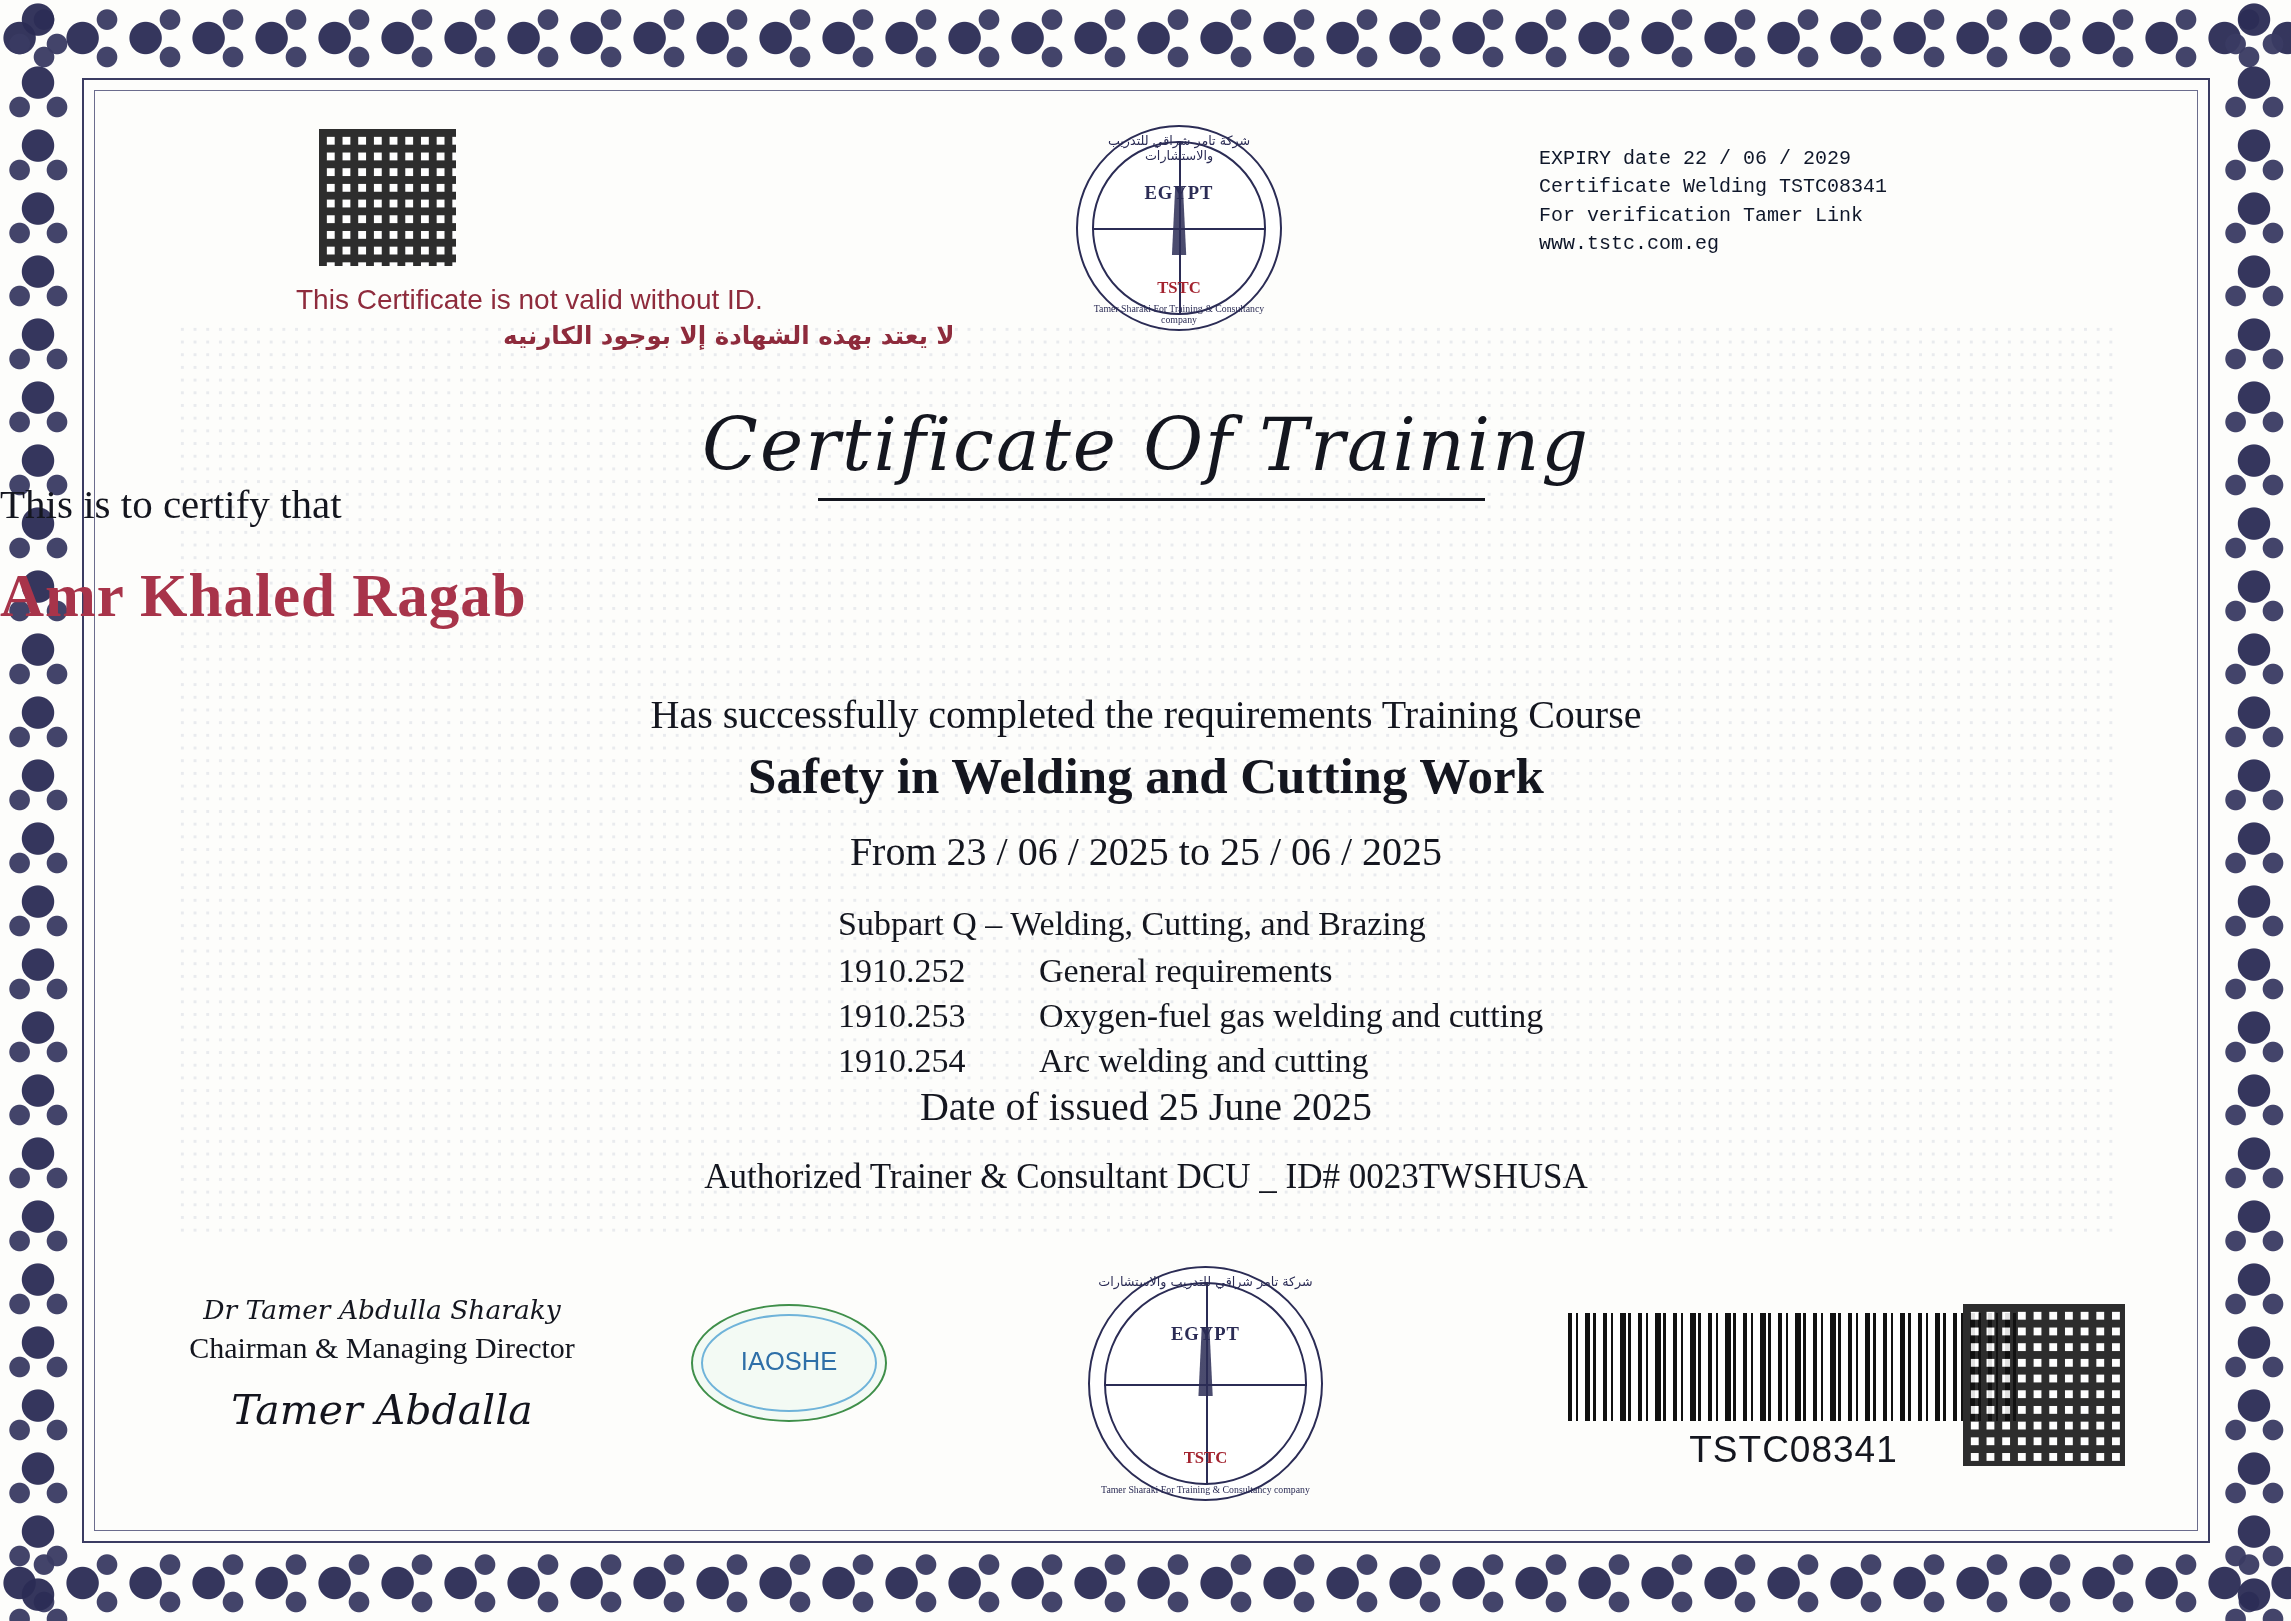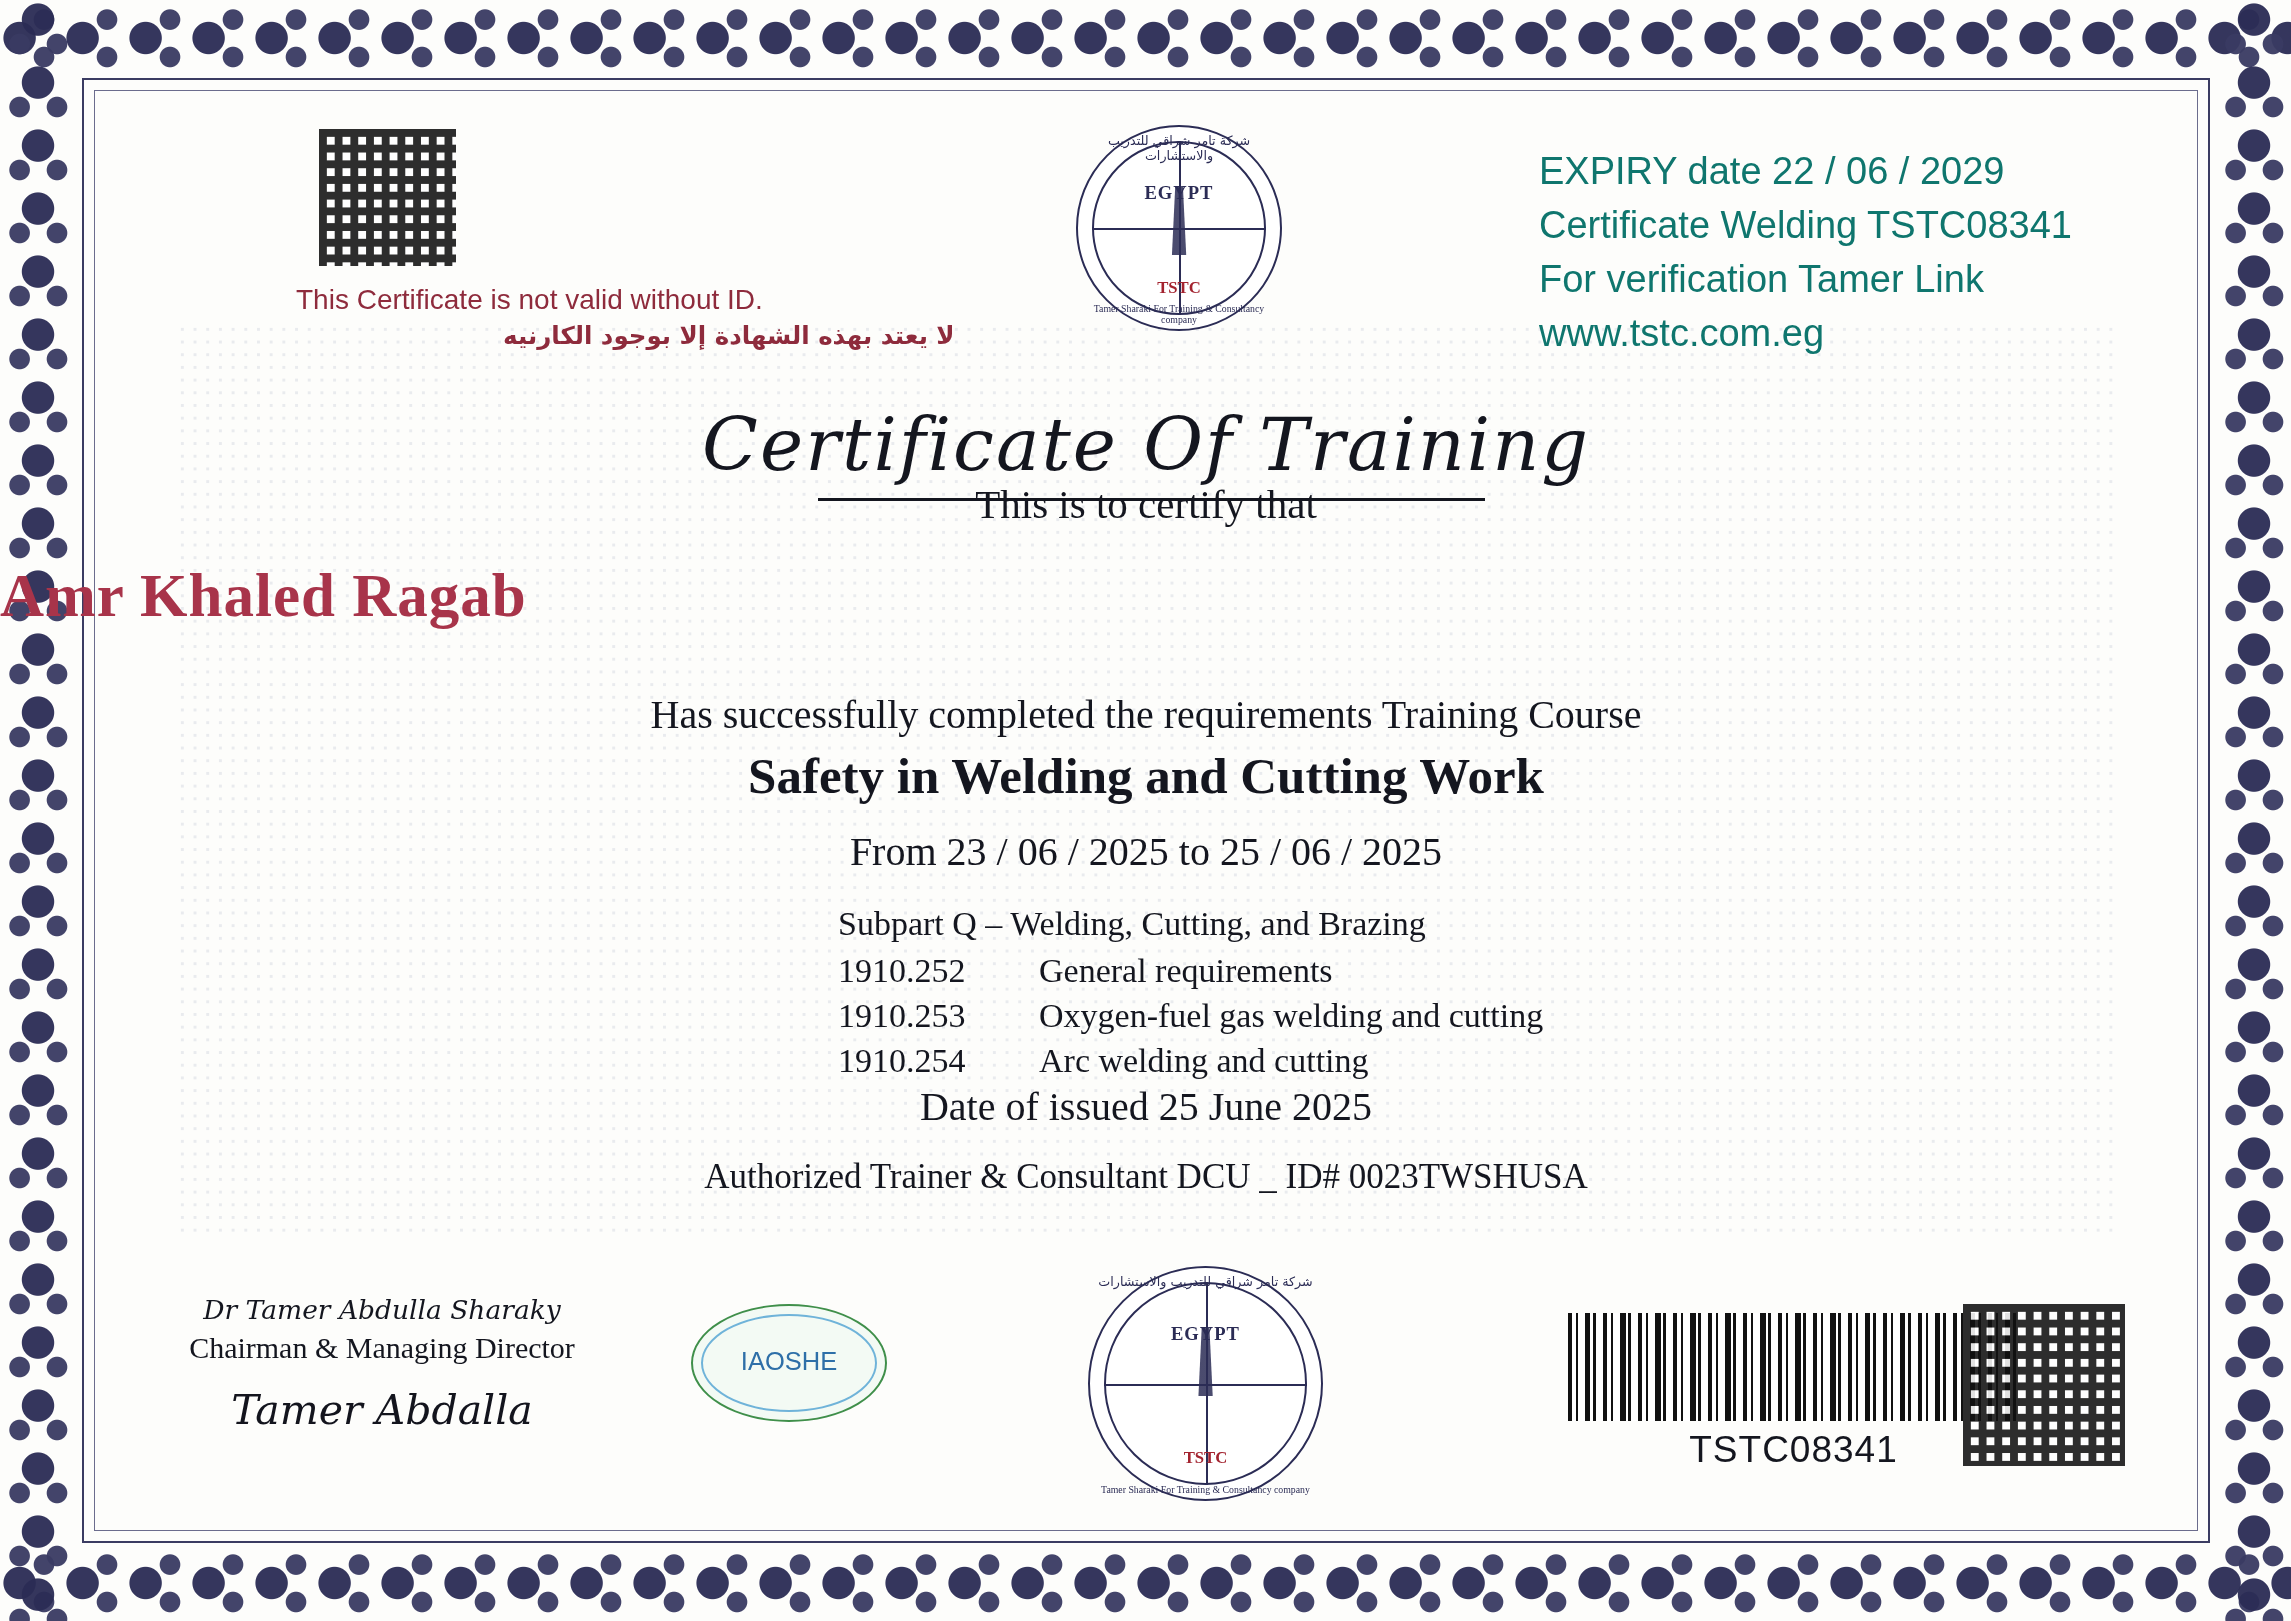--- a/index.html
+++ b/index.html
@@ -194,23 +194,23 @@
     width: 25.5px; height: 69px;
     margin-left: -12.7px;
     background: linear-gradient(#2b2c55 0 100%);
     clip-path: polygon(35% 0%, 65% 0%, 78% 100%, 22% 100%);
     opacity: .85;
   }
 
   .meta {
     position: absolute;
     left: 1539px; top: 145px;
-    font-family: Liberation Sans, sans-serif;
-    font-size: 38px;
-    color: #0f766e;
+    font-family: Liberation Mono, monospace;
+    font-size: 20px;
+    color: #0f172a;
     line-height: 1.42;
   }
 
   .title {
     position: absolute;
     left: 0; right: 0; top: 402px;
     text-align: center;
     font-family: "DejaVu Serif", serif;
     font-style: italic;
     font-size: 73px;
@@ -220,21 +220,20 @@
   .title-rule {
     position: absolute;
     left: 818px; top: 498px;
     width: 667px; height: 2.9px;
     background: #14161f;
   }
 
   .certify {
     position: absolute;
     left: 0; right: 0; top: 480px;
-    text-align: center;
     font-size: 41px;
     color: #14161f;
   }
 
   .recipient {
     position: absolute;
     left: 0; right: 0; top: 561px;
     text-align: left;
     font-size: 61px;
     font-weight: bold;

